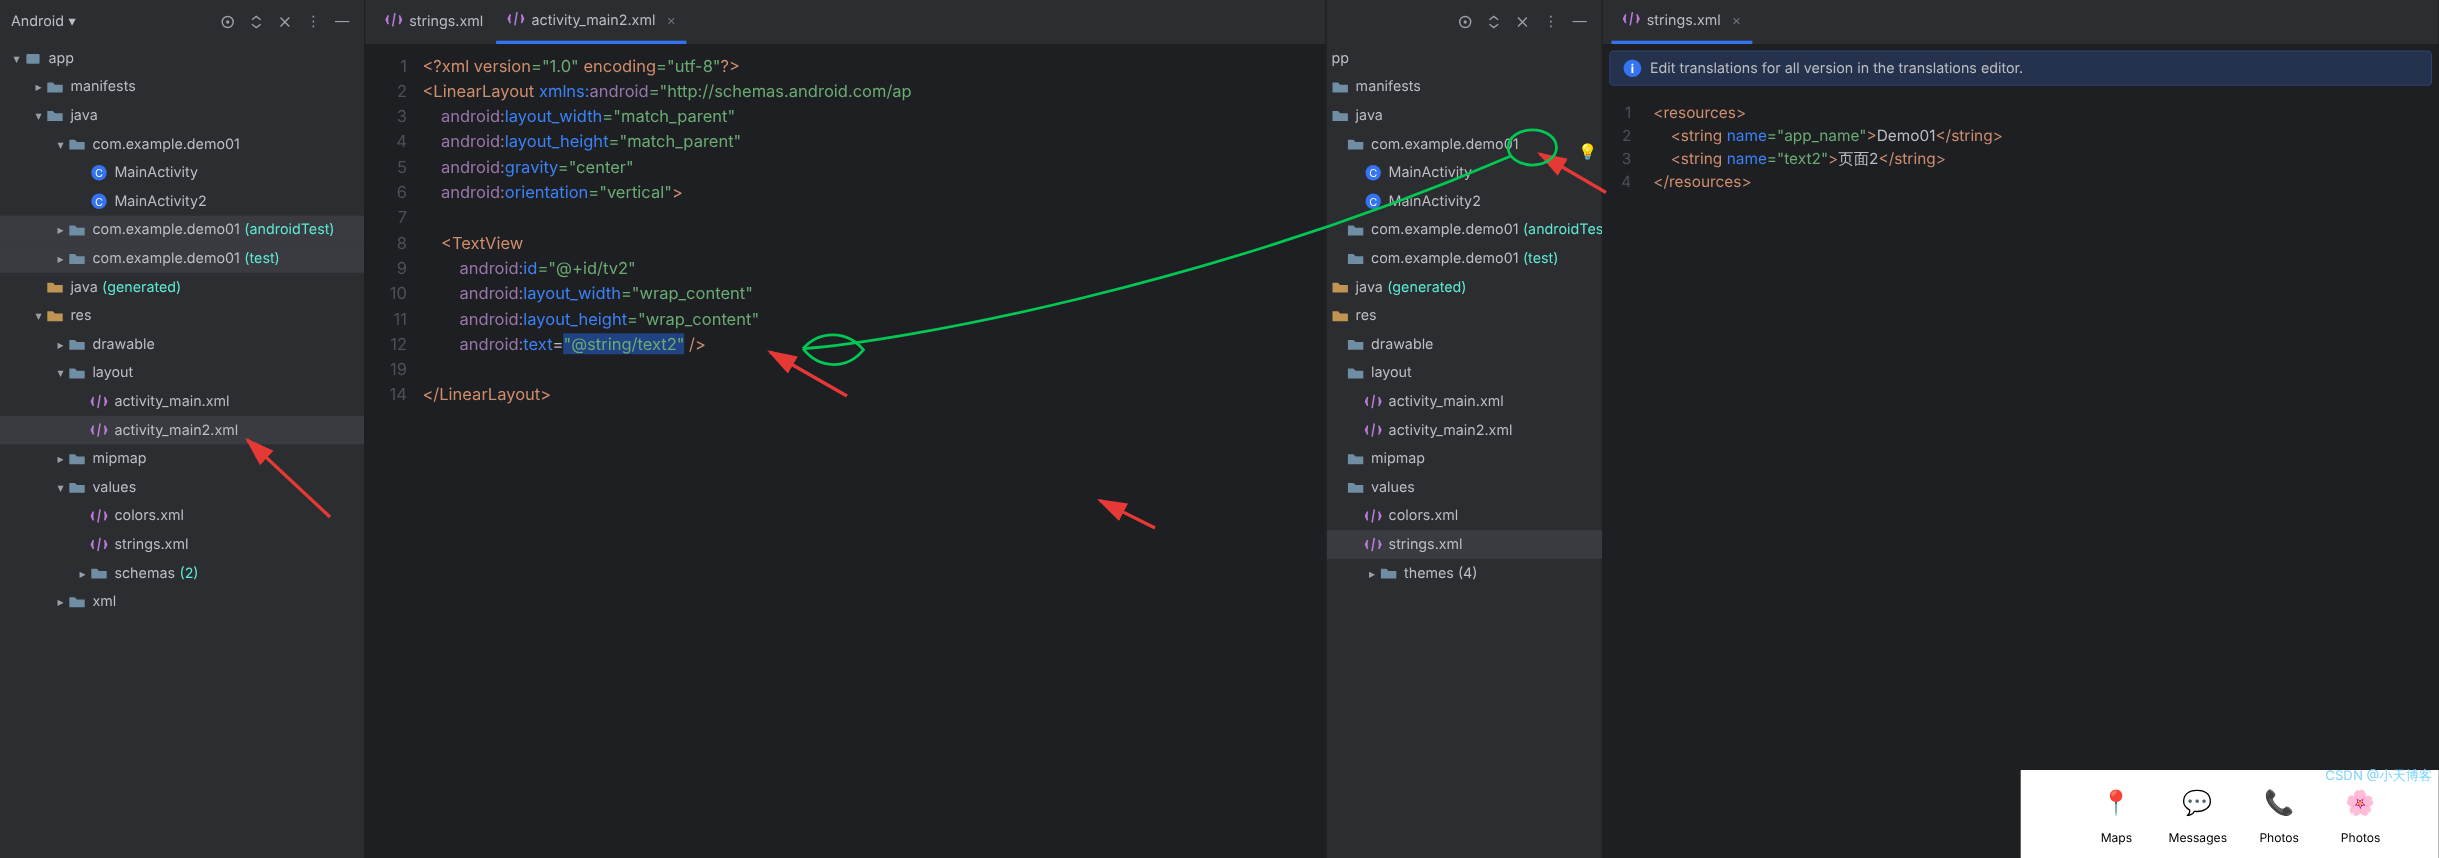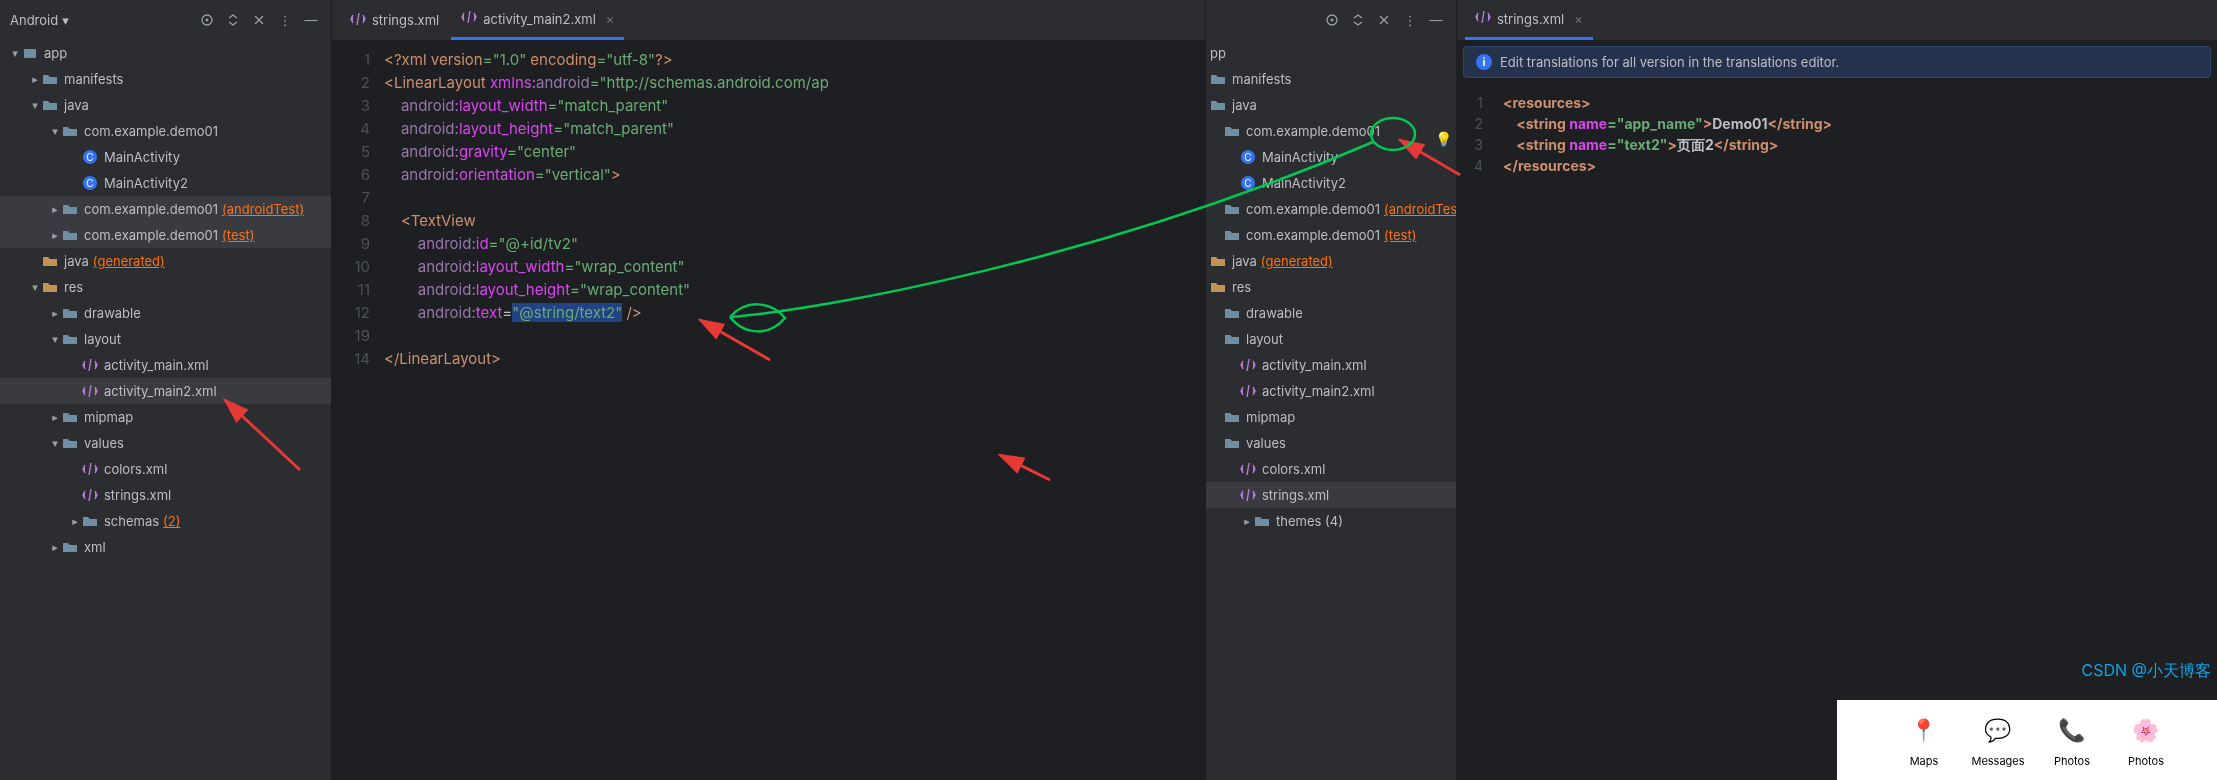--- a/index.html
+++ b/index.html
@@ -15,64 +15,64 @@
   .panel-header .hicon svg { width:16px; height:16px; }
   .dropdown-label { display:flex; align-items:center; gap:4px; }
 
   .tree { flex:1; overflow:auto; }
   .tree-row { display:flex; align-items:center; height:26px; padding-left:6px; white-space:nowrap; }
   .tree-row.hover, .tree-row.selected { background:#393b40; }
   .tree-row .chev { width:14px; text-align:center; color:#9aa0a8; font-size:11px;}
   .tree-row .ficon { width:16px; height:16px; margin-right:6px; display:inline-flex; align-items:center; justify-content:center; }
   .tree-row .ficon svg { width:16px; height:16px; }
   .tree-row .lbl { color:#bcbec4; }
-  .tree-row .dim { color:#f97316; margin-left:4px;text-decoration:underline; }
+  .tree-row .dim { color:#5eead4; margin-left:4px; }
   .ind0 { padding-left:8px;} .ind1{padding-left:28px;} .ind2{padding-left:48px;} .ind3{padding-left:68px;}
 
   
   .mid-panel { flex:1; background:#1e1f22; display:flex; flex-direction:column; }
   .tabs { display:flex; align-items:center; height:40px; background:#2b2d30; padding-left:8px; gap:2px;}
   .tab { display:flex; align-items:center; height:40px; padding:0 10px; color:#bcbec4; gap:6px;}
   .tab.active { border-bottom:3px solid #3574f0; }
   .tab .xclose { color:#6f737a; font-size:13px; margin-left:4px; }
   .editor { flex:1; display:flex; font-family:"JetBrains Mono","Consolas",monospace; font-size:15px; line-height:23px; }
   .gutter { width:52px; text-align:right; color:#4b5059; padding-top:8px; user-select:none;}
   .gutter div { padding-right:14px; height:23px;}
   .code { flex:1; padding-top:8px; white-space:pre; color:#bcbec4; }
-  .code .c-tag{color:#cf8e6d;} .code .c-attr{color:#d946ef;} .code .c-ns{color:#9876aa;}
+  .code .c-tag{color:#cf8e6d;} .code .c-attr{color:#3b82f6;} .code .c-ns{color:#9876aa;}
   .code .c-str{color:#6aab73;}
   .code .hl { background:#214283; }
 
   
   .mini-panel { width:252px; background:#2b2d30; border-left:1px solid #1e1f22; border-right:1px solid #1e1f22;}
   .mini-panel .panel-header { justify-content:flex-end; }
   .mini-panel .tree-row { font-size:13px; }
 
   
   .right-panel { width:760px; background:#1e1f22; }
   .right-panel .tabs { padding-left:8px;}
   .notice-bar { display:flex; align-items:center; gap:8px; height:32px; padding:0 12px; background:#25324d; color:#bcbec4; border:1px solid #2e436e; margin:6px; border-radius:4px; font-size:13px;}
   .notice-bar .info-ic { width:16px;height:16px;border-radius:50%;background:#3574f0;color:#fff;display:flex;align-items:center;justify-content:center;font-size:11px;font-weight:bold;}
   .editor2 { display:flex; font-family:"JetBrains Mono","Consolas",monospace; font-size:14px; line-height:21px;}
   .editor2 .gutter{width:40px;}
   .editor2 .gutter div{height:21px;}
-  .editor2 .code{padding-left:6px;font-weight:bold;}
+  .editor2 .code{padding-left:6px;}
   .bulb { position:absolute; color:#f2c55c; }
   
   
   svg.annotations { position:absolute; inset:0; pointer-events:none; }
 
   
   .float-apps { position:absolute; right:46px; bottom:12px; display:flex; gap:24px; }
   .float-apps .app { width:50px; display:flex; flex-direction:column; align-items:center; gap:2px; }
   .float-apps .app .circ { width:44px;height:44px;border-radius:50%;background:#fff;display:flex;align-items:center;justify-content:center;font-size:22px;}
   .float-apps .app .albl { font-size:11px; color:#000;text-align:right; }
   .float-back { position:absolute; right:0; bottom:0; width:380px; height:80px; background:#fff; }
 
-  .watermark { position:absolute; right:6px; bottom:98px; font-size:16px; color:#0ea5e9; }
+  .watermark { position:absolute; right:6px; bottom:66px; font-size:12px; color:#7dd3fc; }
 
   .xml-ic path{fill:#b87cd8;}
   .fold-ic path{fill:#6f8ea4;}
   .class-ic circle{fill:#3574f0;}
   .res-ic path{fill:#c09553;}
 </style>
 </head>
 <body>
 
 <div class="root">

